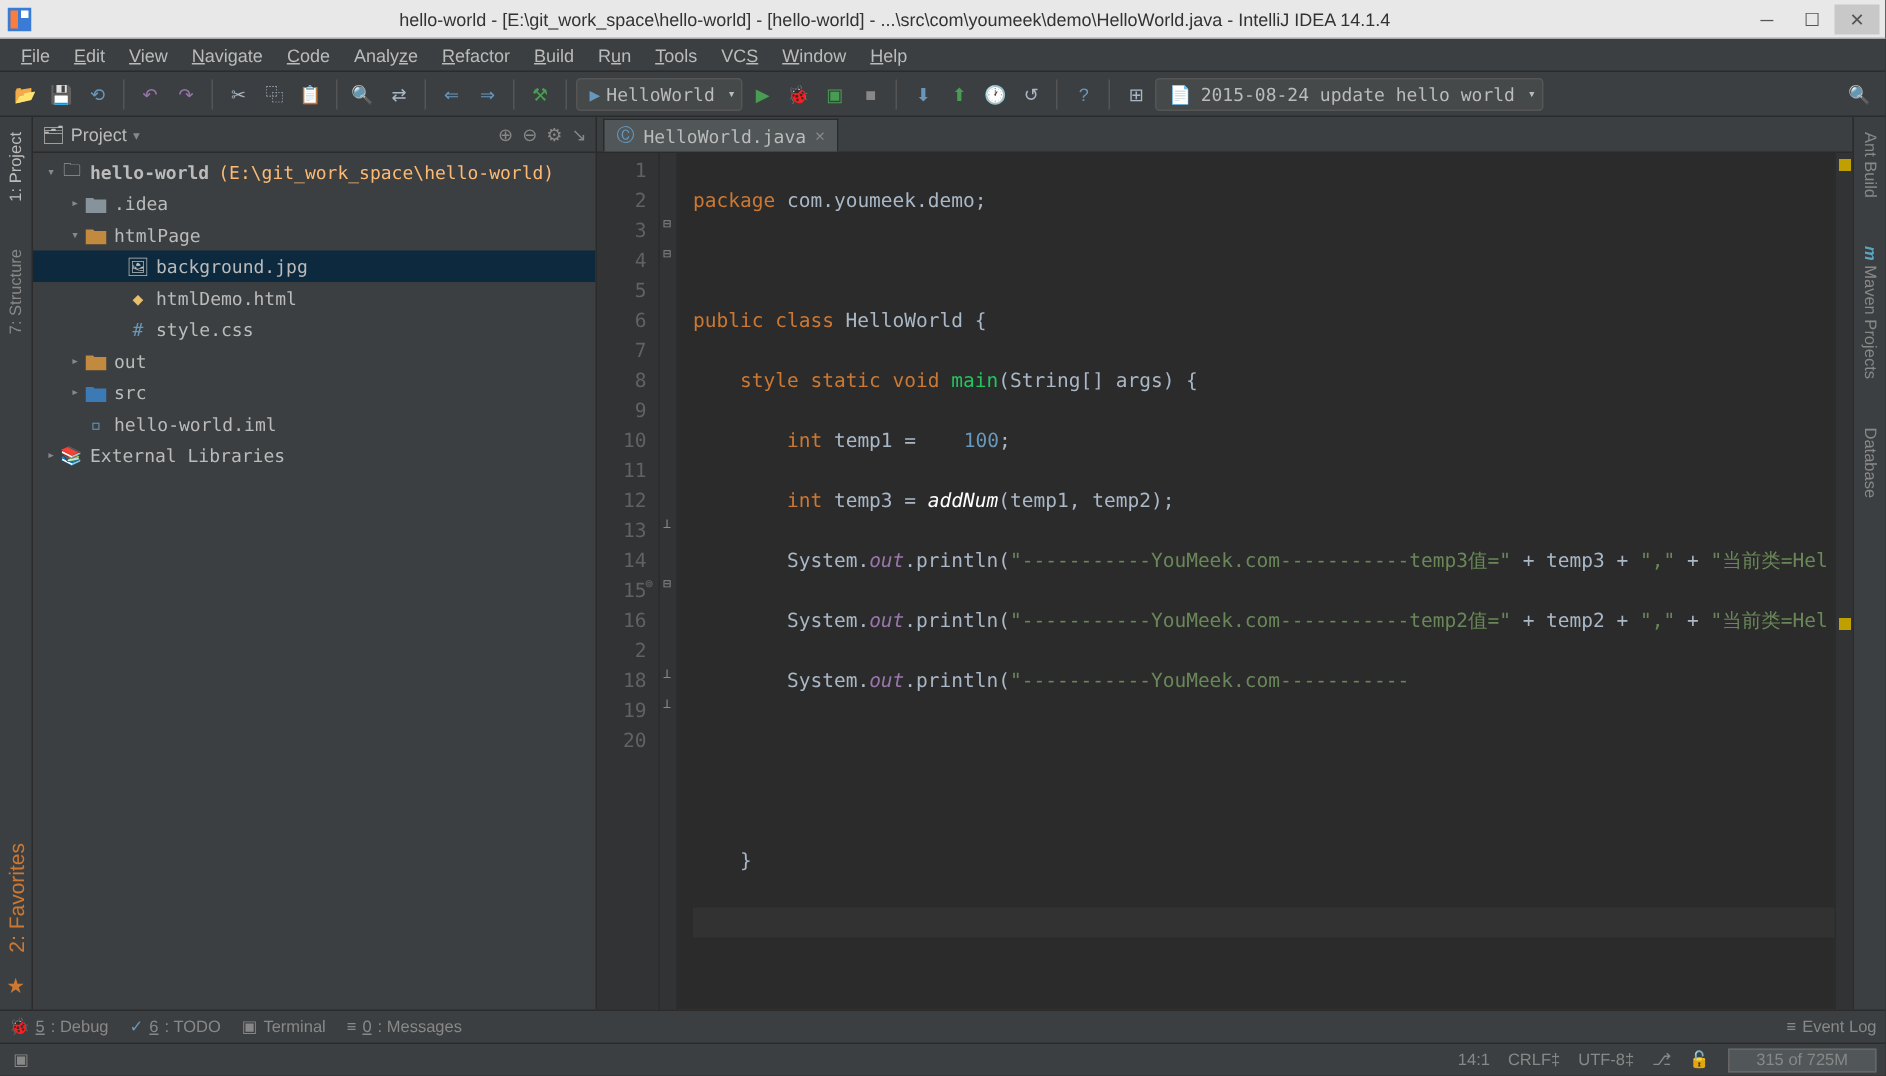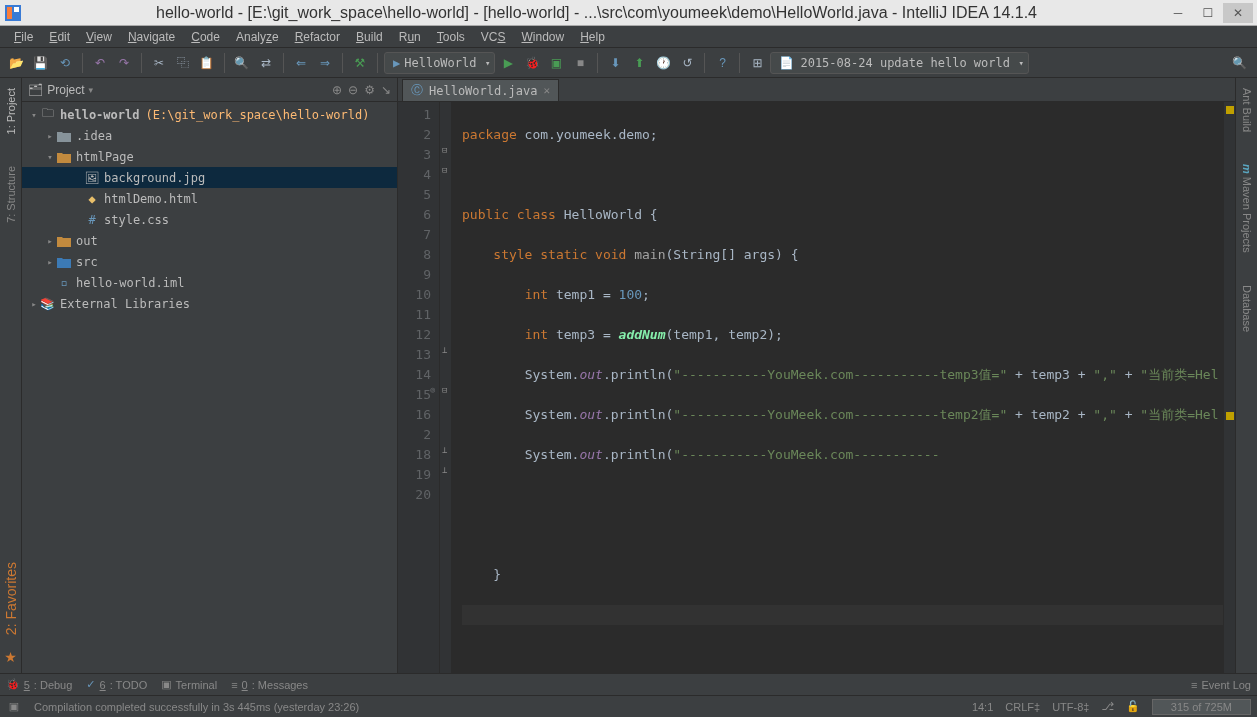--- a/index.html
+++ b/index.html
@@ -1,19 +1,19 @@
 <!DOCTYPE html>
 <html><head>
 <meta charset="utf-8">
 <style>
 * { margin: 0; padding: 0; box-sizing: border-box; }
 body { font-family: "Segoe UI", Arial, sans-serif; font-size: 12px; background: #3c3f41; color: #bbbbbb; width: 1257px; height: 717px; overflow: hidden; display: flex; flex-direction: column; }
 .titlebar { height: 26px; background: #e8e8e8; display: flex; align-items: center; padding: 0 4px; color: #333; border-bottom: 1px solid #aaa; }
 .titlebar .logo { width: 18px; height: 18px; margin-right: 8px; display: flex; align-items: center; justify-content: center; }
-.titlebar .title { flex: 1; text-align: center; font-size: 16px; }
+.titlebar .title { flex: 1; text-align: center; font-size: 12px; }
 .titlebar .winbtns { display: flex; gap: 0; }
 .titlebar .winbtn { width: 30px; height: 20px; display: flex; align-items: center; justify-content: center; color: #555; cursor: pointer; }
 .menubar { height: 22px; background: #3c3f41; display: flex; align-items: center; padding: 0 6px; border-bottom: 1px solid #2b2b2b; }
 .menubar span { padding: 2px 8px; color: #bbbbbb; cursor: pointer; }
 .menubar span u { text-decoration: underline; }
 .toolbar { height: 30px; background: #3c3f41; display: flex; align-items: center; padding: 0 6px; border-bottom: 1px solid #2b2b2b; gap: 2px; }
 .toolbar .tbtn { width: 22px; height: 22px; display: flex; align-items: center; justify-content: center; cursor: pointer; color: #a9b7c6; border-radius: 2px; }
 .toolbar .sep { width: 1px; height: 20px; background: #555; margin: 0 4px; }
 .toolbar .runconfig { height: 22px; background: #45494a; border: 1px solid #555; border-radius: 3px; padding: 0 18px 0 8px; display: flex; align-items: center; color: #bbb; font-family: monospace; font-size: 12px; position: relative; cursor: pointer; }
 .toolbar .runconfig::after { content: "▾"; position: absolute; right: 4px; font-size: 9px; }
@@ -46,23 +46,23 @@
 .tab .close { color: #888; font-size: 11px; cursor: pointer; }
 .editor { flex: 1; display: flex; min-height: 0; font-family: Consolas, monospace; font-size: 13px; }
 .gutter { width: 42px; background: #313335; color: #606366; text-align: right; padding: 3px 8px 0 0; line-height: 20px; user-select: none; border-right: 1px solid #2b2b2b; }
 .foldcol { width: 12px; background: #313335; border-right: 1px solid #2b2b2b; position: relative; }
 .fold { position: absolute; left: 2px; font-size: 9px; color: #888; cursor: pointer; }
 .code { flex: 1; padding: 3px 0 0 10px; line-height: 20px; white-space: pre; overflow-x: auto; color: #a9b7c6; position: relative; }
 .code .ln { height: 20px; }
 .code .ln.current { background: #323232; }
 .kw { color: #cc7832; }
 .str { color: #6a8759; }
-.num { color: #6897bb; }
-.fn { color: #a3a3a3; }
-.fnit { color: #86efac; font-style: italic; font-weight: bold; }
+.num { color: #6897bb; margin-left: 24px; }
+.fn { color: #22c55e; }
+.fnit { color: #ffffff; font-style: italic; }
 .fld { color: #9876aa; font-style: italic; }
 .pkg { color: #a9b7c6; }
 .rightgutter { width: 22px; background: #3c3f41; border-left: 1px solid #2b2b2b; display: flex; flex-direction: column; align-items: center; padding-top: 4px; gap: 20px; }
 .rightgutter .vtab { writing-mode: vertical-rl; font-size: 11px; color: #888; padding: 6px 2px; cursor: pointer; }
 .rightgutter .vtab .mav-m { color: #5aa6c0; font-weight: bold; font-style: italic; }
 .marker-strip { width: 12px; background: #313335; border-left: 1px solid #2b2b2b; position: relative; }
 .marker-strip .sq { position: absolute; width: 8px; height: 8px; left: 2px; }
 .bottombar { height: 22px; background: #3c3f41; border-top: 1px solid #2b2b2b; display: flex; align-items: center; padding: 0 6px; gap: 14px; font-size: 11px; }
 .bottombar .bitem { display: flex; align-items: center; gap: 4px; cursor: pointer; color: #888; }
 .bottombar .bitem u { text-decoration: underline; }
@@ -330,21 +330,20 @@
   <div class="bitem"><span>≡</span> <u>0</u>: Messages</div>
   <div class="spacer"></div>
   <div class="bitem">
       <span>≡</span> 
       <span>Event Log</span>
     </div>
 </div>
 
 <div class="statusbar">
   <div class="sicon">▣</div>
-  <div>Compilation completed successfully in 3s 445ms (yesterday 23:26)</div>
   <div class="spacer"></div>
   <div>14:1</div>
   <div><span>CRLF</span>‡</div>
   <div><span>UTF-8</span>‡</div>
   <div>⎇</div>
   <div class="lock">🔓</div>
   <div style="background:#515658;padding:1px 18px;border:1px solid #666">315 of 725M</div>
 </div>
 
 </body></html>

